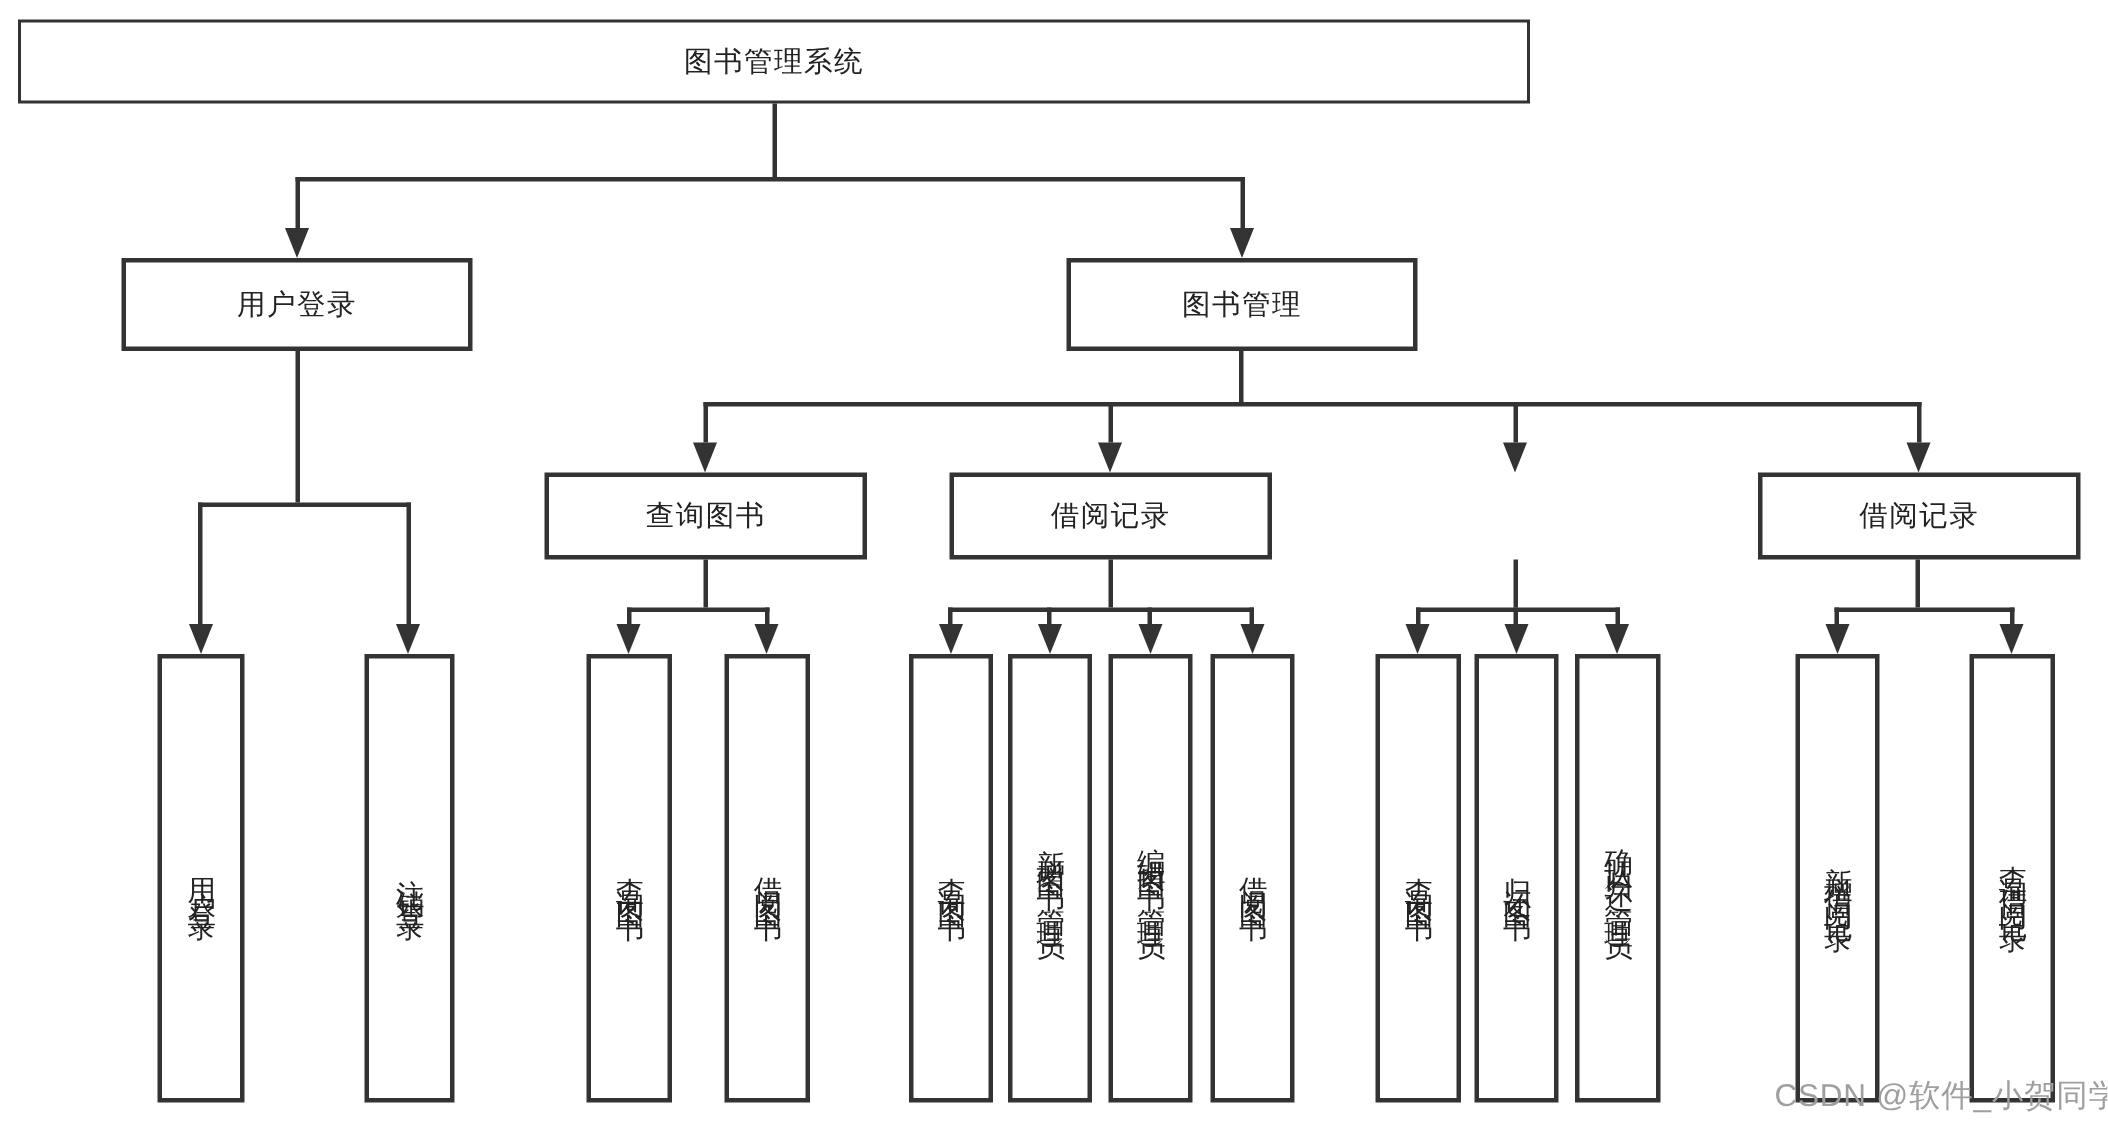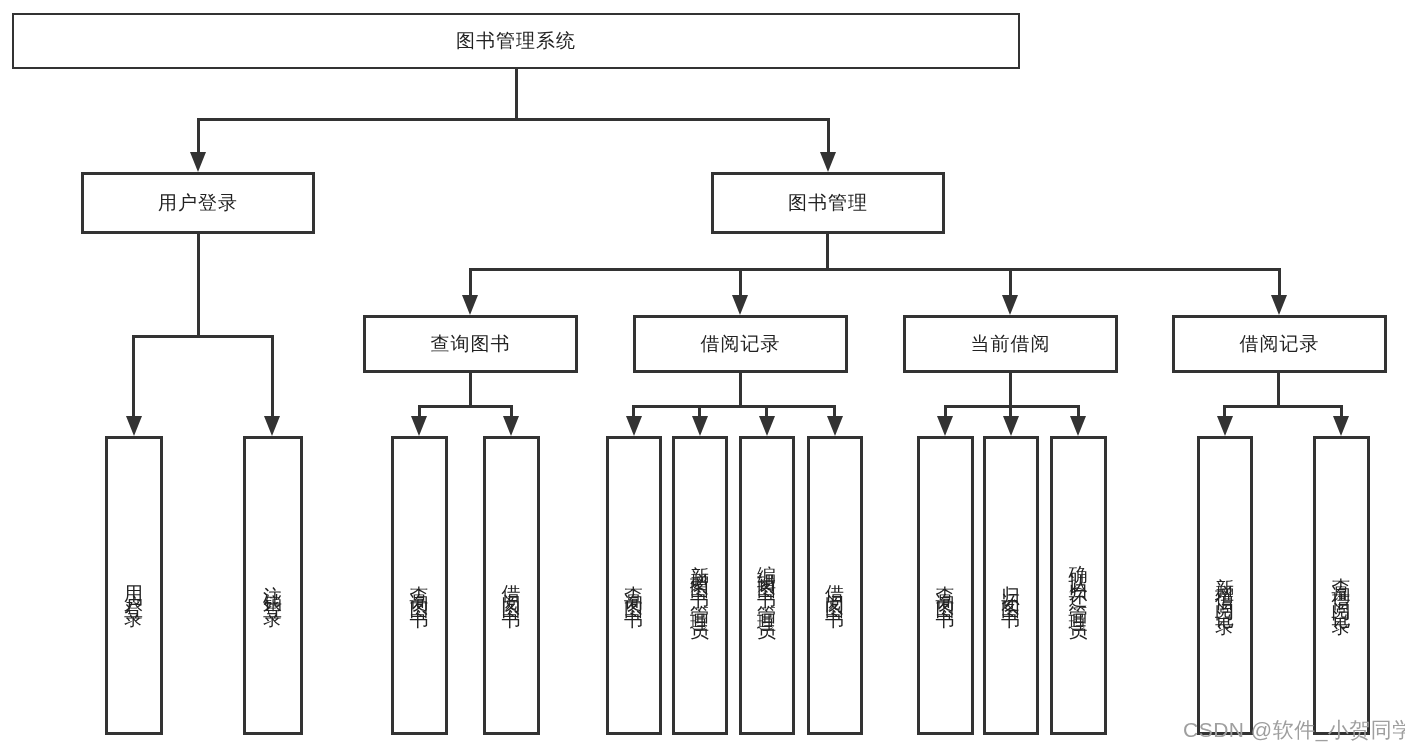--- a/index.html
+++ b/index.html
@@ -71,23 +71,20 @@
   <div class="v" style="left:1009px;top:268px;height:27px;"></div>
   <div class="arrow" style="left:1002px;top:295px;"></div>
   <div class="v" style="left:1278px;top:268px;height:27px;"></div>
   <div class="arrow" style="left:1271px;top:295px;"></div>
 
   <div class="box" style="left:363px;top:315px;width:215px;height:58px;">
     <span class="hlabel">查询图书</span>
   </div>
   <div class="box" style="left:633px;top:315px;width:215px;height:58px;">
     <span class="hlabel">借阅记录</span>
-  </div>
-  <div class="box" style="left:903px;top:315px;width:215px;height:58px;">
-    <span class="hlabel">当前借阅</span>
   </div>
   <div class="box" style="left:1172px;top:315px;width:215px;height:58px;">
     <span class="hlabel">借阅记录</span>
   </div>
 
   <div class="v" style="left:469px;top:373px;height:32px;"></div>
   <div class="h" style="left:418px;top:405px;width:95px;"></div>
   <div class="v" style="left:418px;top:405px;height:11px;"></div>
   <div class="arrow" style="left:411px;top:416px;"></div>
   <div class="v" style="left:510px;top:405px;height:11px;"></div>

